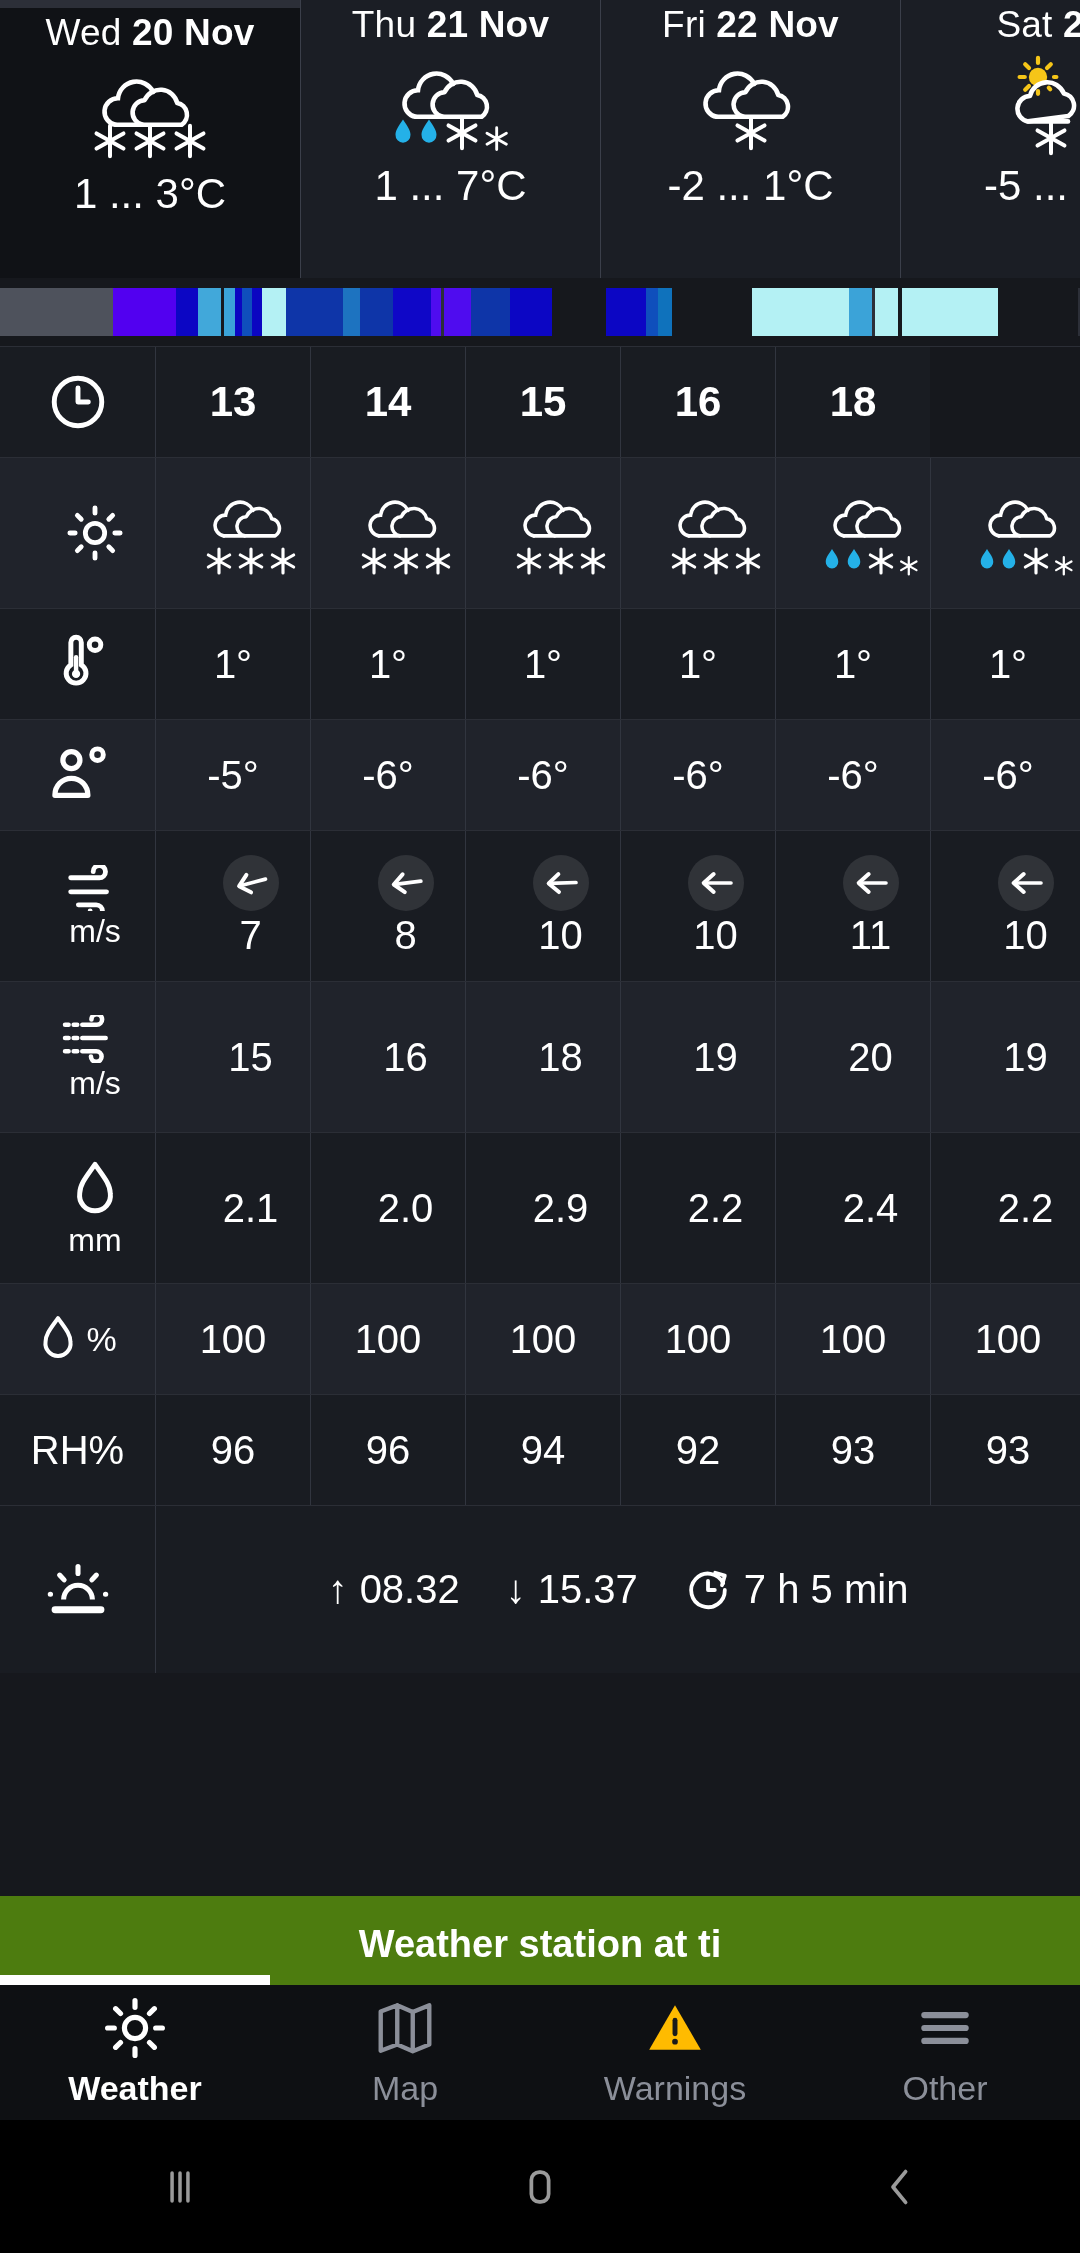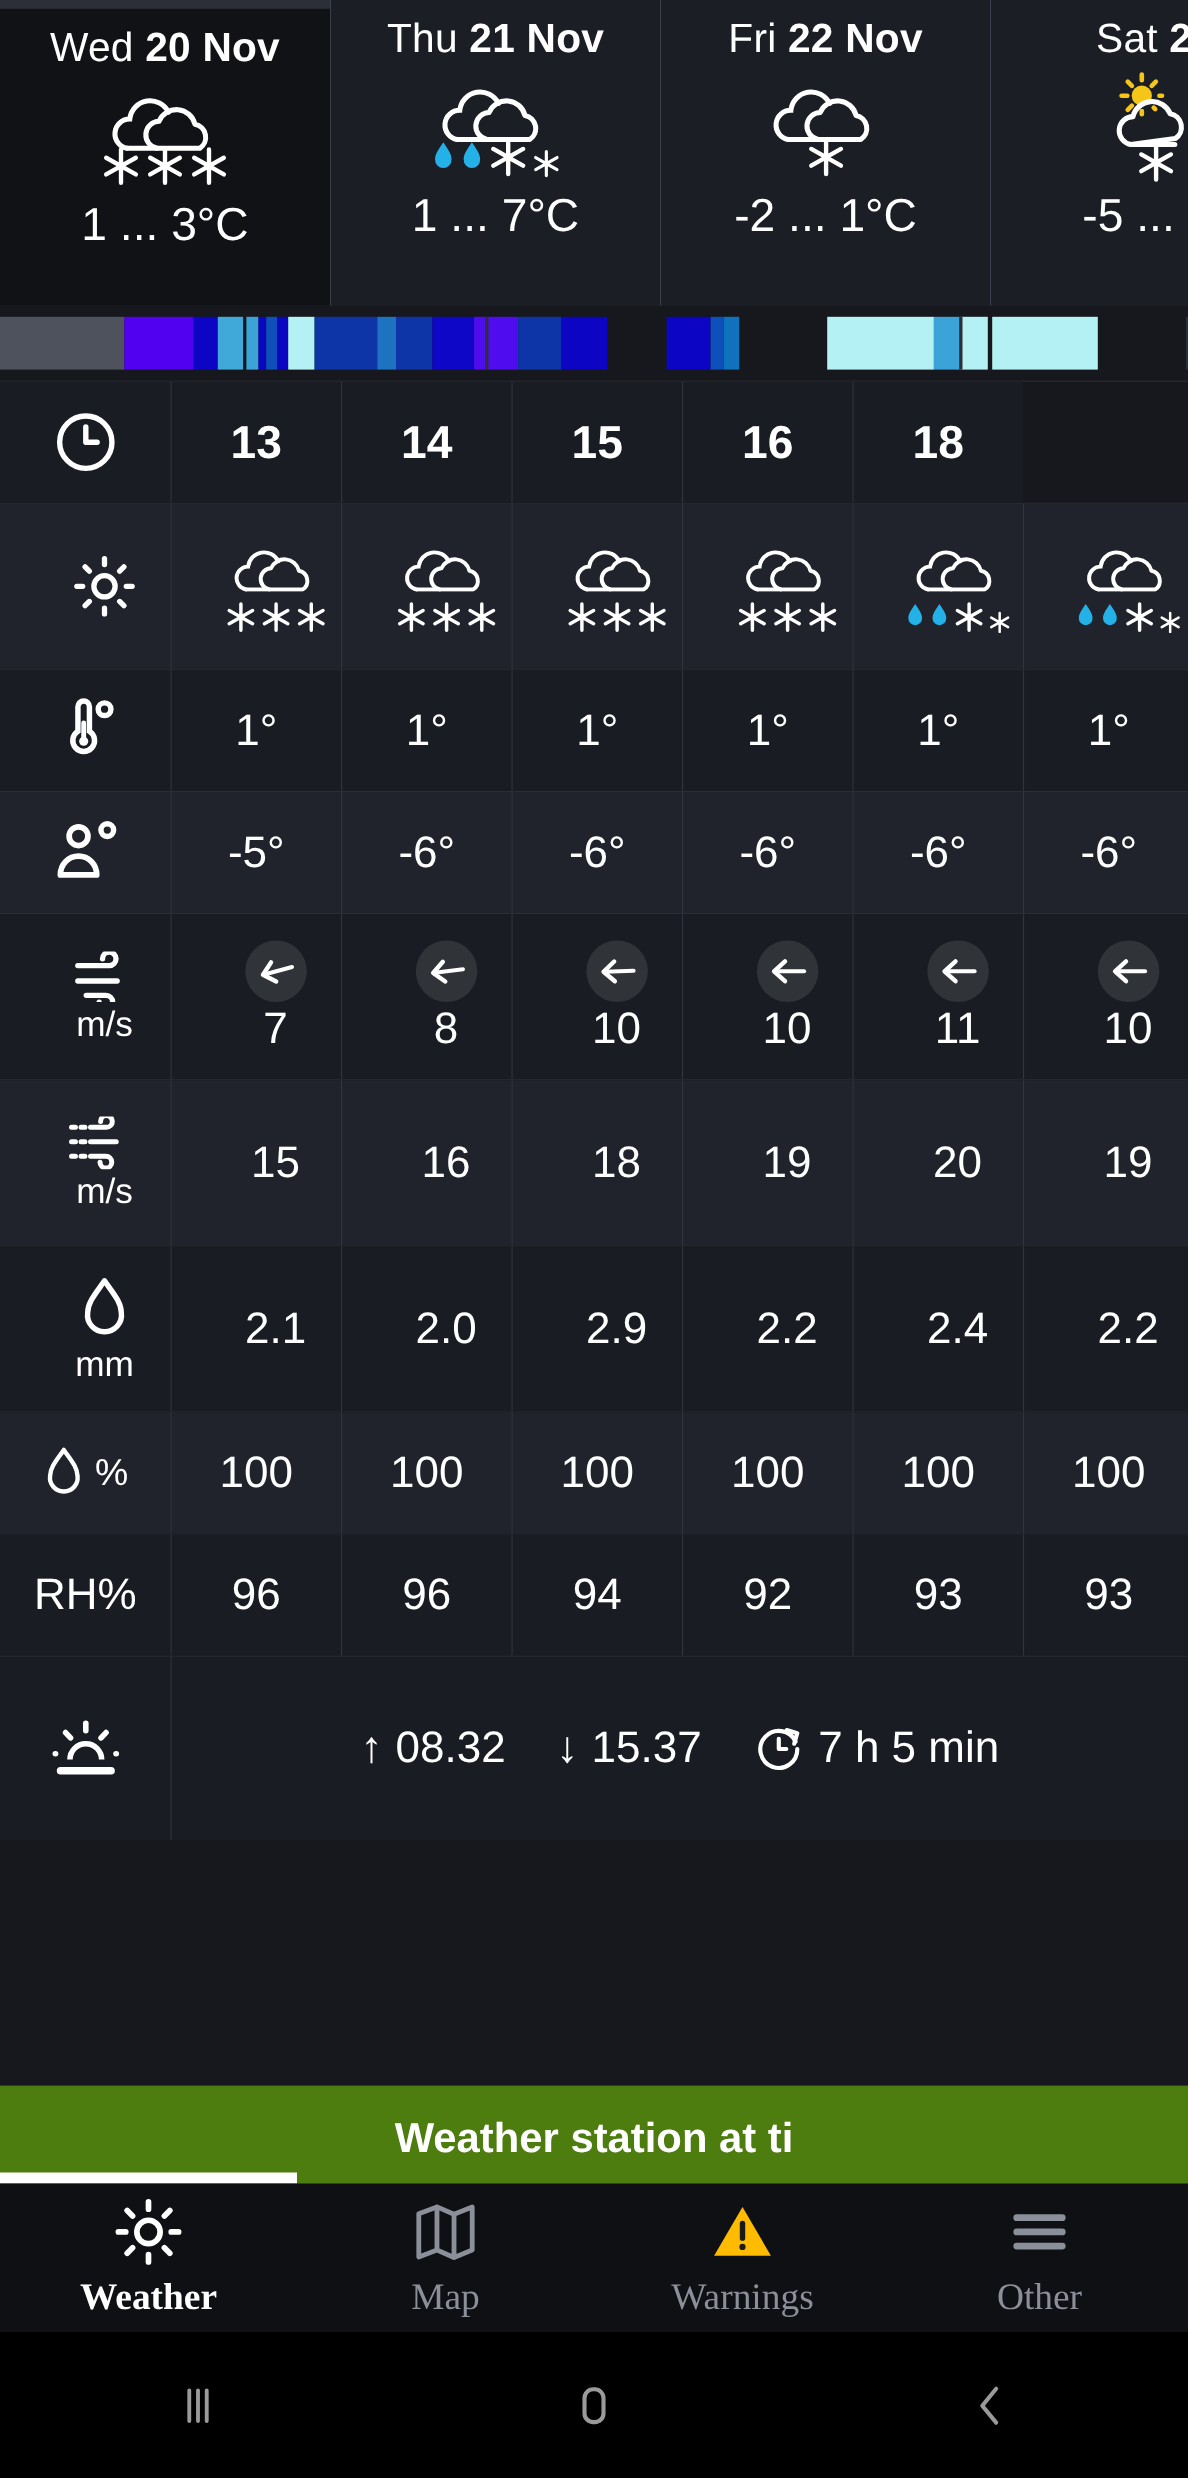--- a/index.html
+++ b/index.html
@@ -13,21 +13,21 @@
 
   
   .daystrip{
     position:absolute; top:0; left:0; width:1080px; height:278px;
     background:#2c2f38; display:flex; overflow:hidden;
   }
   .daytab{
     position:relative; flex:0 0 300px; height:278px;
     background:#1b1e25;
     border-left:1px solid #3b3f4a;
-    padding-top:14px;
+    padding-top:4px;
     display:flex; flex-direction:column; align-items:center;
   }
   .daytab:first-child{ border-left:none; }
   .daytab.active{ background:#101216; margin-top:8px; height:270px; }
   .daytab .dlabel{ font-size:37px; color:#fff; white-space:nowrap; letter-spacing:0.2px; }
   .daytab .dlabel b{ font-weight:700; }
   .daytab .dlabel span{ font-weight:400; }
   .daytab .dicon{ height:110px; display:flex; align-items:center; justify-content:center; margin-top:4px;}
   .daytab .dtemp{ font-size:42px; color:#fff; margin-top:2px; white-space:nowrap;}
 
@@ -87,21 +87,21 @@
   .scrollthumb{
     position:absolute; left:0; top:1975px; width:270px; height:10px; background:#fff;
   }
 
   
   .bottomnav{
     position:absolute; left:0; top:1985px; width:1080px; height:135px;
     background:#0e1013; display:flex; align-items:center;
   }
   .navitem{ flex:1; display:flex; flex-direction:column; align-items:center; justify-content:center; gap:10px;}
-  .navitem .nlabel{ font-size:34px; color:#8b8f99;font-family:Liberation Serif, serif; }
+  .navitem .nlabel{ font-size:34px; color:#8b8f99; }
   .navitem.active .nlabel{ color:#fff; font-weight:700; }
 
   
   .sysnav{ position:absolute; left:0; top:2120px; width:1080px; height:133px; background:#000;
            display:flex; align-items:center; }
   .sysbtn{ flex:1; display:flex; align-items:center; justify-content:center; }
 </style>
 </head>
 <body>
 

